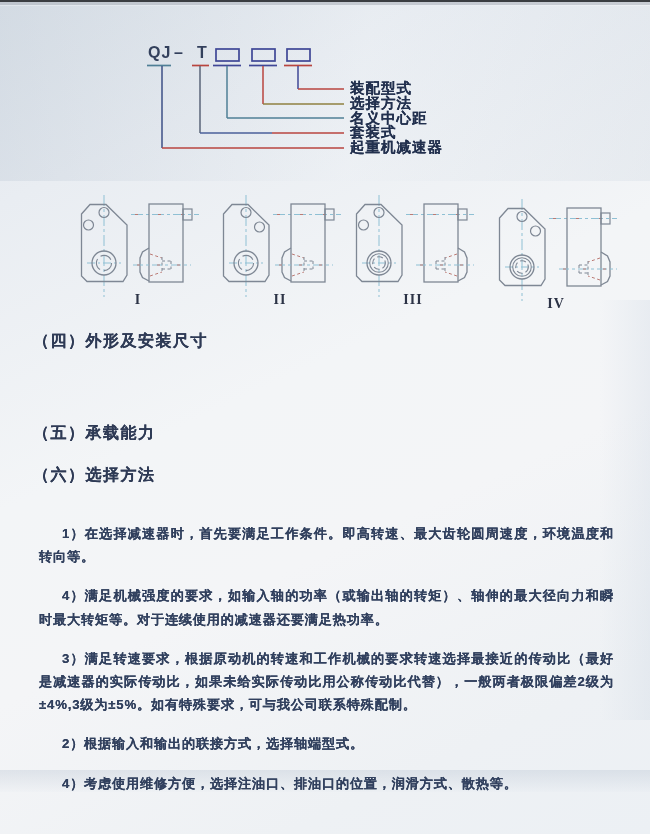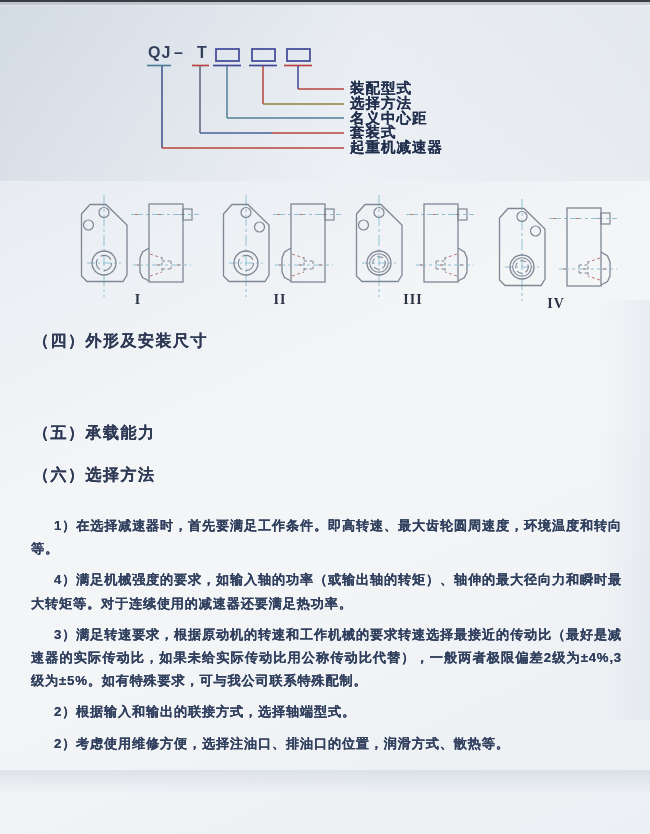--- a/index.html
+++ b/index.html
@@ -35,21 +35,21 @@
   .fig-numeral{position:absolute;top:100px;left:0;width:130px;text-align:center;
     font-family:"Liberation Serif","DejaVu Serif",serif;font-weight:700;
     font-size:14px;color:#2c3346;letter-spacing:1px;}
 
   
   .sec-heading{position:absolute;left:33px;font-size:16px;font-weight:700;
     color:#2e3a55;letter-spacing:1.5px;line-height:22px;text-shadow:0 0 .5px #2e3a55;}
   .sec-body{position:absolute;left:50px;width:580px;font-size:13.4px;font-weight:600;
     color:#31405e;letter-spacing:1px;line-height:23px;text-shadow:0 0 .4px #31405e;}
   .sec-items{position:absolute;left:23px;width:607px;}
-  .sec-items p{margin:8px;font-size:13.2px;font-weight:600;color:#31405e;
+  .sec-items p{margin:16px;font-size:13.2px;font-weight:600;color:#31405e;
     letter-spacing:.8px;line-height:23.2px;text-indent:23px;text-align:justify;
     text-shadow:0 0 .4px #31405e;}
 </style>
 </head>
 <body>
 
 <div class="page">
   <div class="topline"></div>
   <div class="topline2"></div>
   <div class="shade-a"></div>
@@ -194,15 +194,15 @@
   <div class="sec-heading" style="top:330px;">（四）外形及安装尺寸</div>
 
   <div class="sec-heading" style="top:410px;margin-top:12px;">（五）承载能力</div>
 
   <div class="sec-heading" style="top:464px;">（六）选择方法</div>
   <div class="sec-items" style="top:506px;">
     <p>1）在选择减速器时，首先要满足工作条件。即高转速、最大齿轮圆周速度，环境温度和转向等。</p>
     <p>4）满足机械强度的要求，如输入轴的功率（或输出轴的转矩）、轴伸的最大径向力和瞬时最大转矩等。对于连续使用的减速器还要满足热功率。</p>
     <p>3）满足转速要求，根据原动机的转速和工作机械的要求转速选择最接近的传动比（最好是减速器的实际传动比，如果未给实际传动比用公称传动比代替），一般两者极限偏差2级为±4%,3级为±5%。如有特殊要求，可与我公司联系特殊配制。</p>
     <p>2）根据输入和输出的联接方式，选择轴端型式。</p>
-    <p>2）考虑使用维修方便，选择注油口、排油口的位置，润滑方式、散热等。</p>
+    <p>4）考虑使用维修方便，选择注油口、排油口的位置，润滑方式、散热等。</p>
   </div>
 </div>
 
 </body></html>

